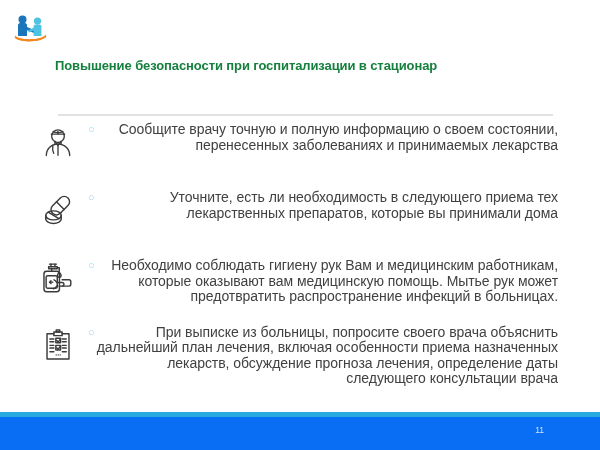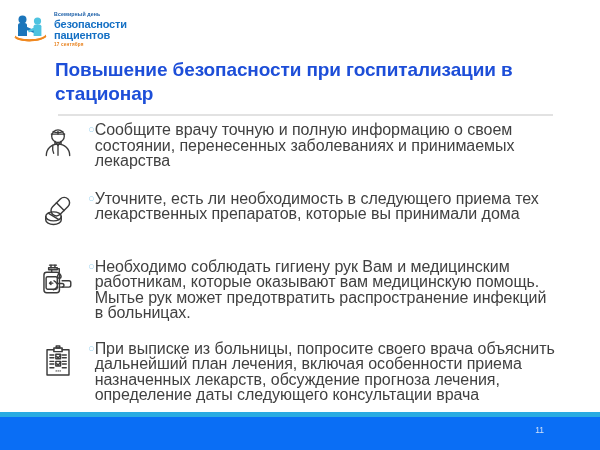--- a/index.html
+++ b/index.html
@@ -59,23 +59,23 @@
     margin-top: 2px;
     letter-spacing: 0.2px;
   }
 
   
   #page-title {
     position: absolute;
     left: 55px;
     top: 58px;
     width: 500px;
-    font-size: 19px;
-    font-weight: bold;
-    color: #1d4ed8;
+    font-size: 13px;
+    font-weight: bold;
+    color: #15803d;
     line-height: 1.26;
     letter-spacing: -0.1px;
   }
 
   
   #divider {
     position: absolute;
     left: 58px;
     top: 114px;
     width: 495px;
@@ -116,24 +116,25 @@
   }
   .bullet-marker {
     flex: 0 0 auto;
     color: #9fd4ef;
     font-size: 11px;
     line-height: 15.5px;
     margin-right: 0px;
     font-family: "Liberation Sans", sans-serif;
   }
   .bullet-text {
-    font-size: 16px;
+    font-size: 14px;
     line-height: 15.5px;
     color: #414141;
     letter-spacing: -0.05px;
+    text-align: right;
   }
 
   
   #row-0 { margin-bottom: 22px; }
   #row-1 { margin-bottom: 22px; }
   #row-2 { margin-bottom: 20px; }
   #row-3 { margin-bottom: 0; }
 
   
   #footer {
@@ -179,26 +180,20 @@
       <path d="M3 25.5 C9 31, 28 31, 34 24.5 L34 27 C28 32.5, 8 32.5, 3 27.5 Z" fill="#f0881f"></path>
 
       <circle cx="10.5" cy="9.5" r="4" fill="#1b75bb"></circle>
       <path d="M6 15 C6 13.6, 7.6 12.8, 10.5 12.8 C13.4 12.8, 15 13.6, 15 15 L15 26 L6 26 Z" fill="#1b75bb"></path>
       <path d="M14 16.5 L23 20.5 L22 23 L13.2 19.5 Z" fill="#1b75bb"></path>
 
       <circle cx="25.5" cy="11" r="3.6" fill="#4ec3e0"></circle>
       <path d="M21.6 16.2 C21.6 14.9, 23 14.2, 25.5 14.2 C28 14.2, 29.4 14.9, 29.4 16.2 L29.4 26 L21.6 26 Z" fill="#4ec3e0"></path>
       <path d="M22 17.5 L16 20.4 L16.8 22.6 L22.8 20 Z" fill="#4ec3e0"></path>
     </svg>
-  </span>
-  <span id="logo-text">
-    <span class="logo-line-top">Всемирный день</span>
-    <span class="logo-line-main">безопасности</span>
-    <span class="logo-line-main">пациентов</span>
-    <span class="logo-line-date">17 сентября</span>
   </span>
 </div>
 
 <div id="page-title">Повышение безопасности  при госпитализации в стационар</div>
 
 <div id="divider"></div>
 
 <div id="bullet-list">
 
   <div class="bullet-row" id="row-0">

